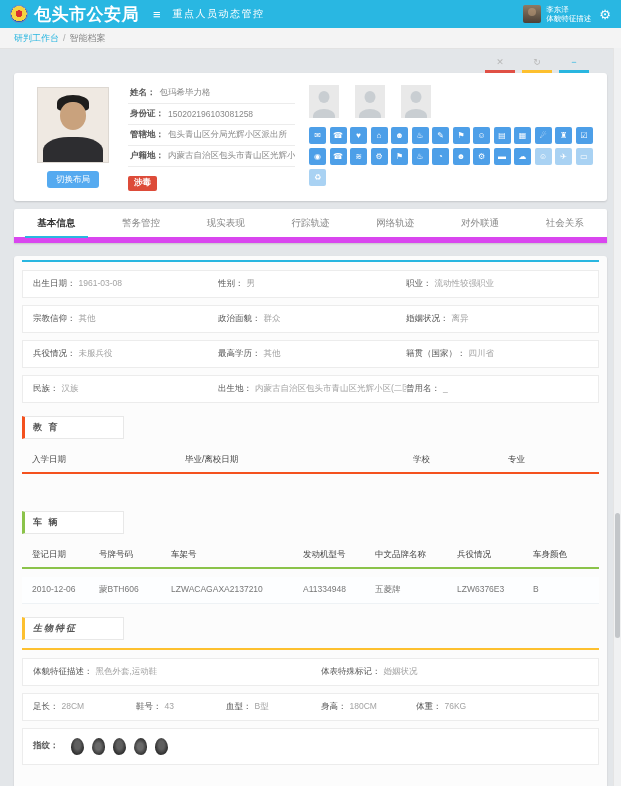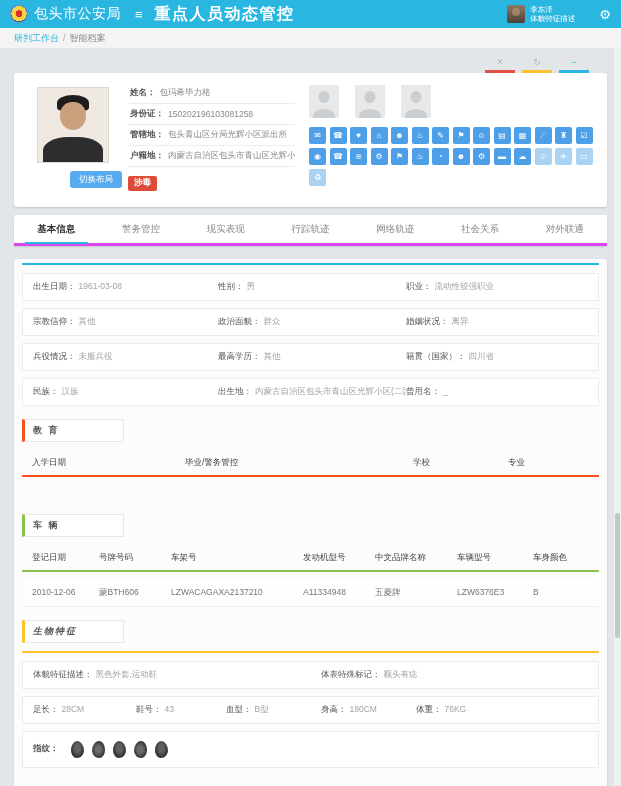--- a/index.html
+++ b/index.html
@@ -7,61 +7,61 @@
     width:621px;height:786px;overflow:hidden;position:relative;
     background:#e3e6e9;
     font-family:"Liberation Sans","DejaVu Sans",sans-serif;
     -webkit-font-smoothing:antialiased;
   }
   
   .app-header{height:28px;background:#29b7e2;display:flex;align-items:center;padding:0 10px;color:#fff}
   .badge-logo{width:18px;height:18px;border-radius:50%;flex-shrink:0;margin-right:6px;
     background:radial-gradient(circle at 50% 48%, #d93030 0 26%, #f5d442 27% 58%, #2a56a8 59% 100%);
     box-shadow:0 0 0 1px rgba(255,255,255,.35) inset}
-  .app-name{font-size:14px;font-weight:normal;letter-spacing:.5px}
+  .app-name{font-size:17px;font-weight:bold;letter-spacing:.5px}
   .hamburger{margin:0 12px 0 14px;font-size:13px;cursor:pointer;line-height:1}
-  .app-title{font-size:16px;font-weight:bold;letter-spacing:1.5px}
+  .app-title{font-size:10px;font-weight:normal;letter-spacing:1.5px}
   .header-right{margin-left:auto;display:flex;align-items:center}
   .user-avatar{width:18px;height:18px;background:linear-gradient(#8d7a64,#4c4036);border-radius:2px;position:relative;overflow:hidden;cursor:pointer}
   .user-avatar::before{content:"";position:absolute;left:50%;top:3px;transform:translateX(-50%);width:8px;height:8px;border-radius:50%;background:#cfa98279}
-  .user-text{font-size:7.5px;line-height:1.25;margin:0 20px 0 5px;cursor:pointer}
+  .user-text{font-size:7.5px;line-height:1.25;margin:0 4px 0 5px;cursor:pointer}
   .gear-icon{font-size:13px;cursor:pointer;margin-left:4px}
   
   .breadcrumb{height:20px;background:#f4f4f4;border-bottom:1px solid #e2e2e2;display:flex;align-items:center;padding:0 14px;font-size:9px;gap:4px}
   .crumb-link{color:#29b6e0;cursor:pointer}
   .crumb-sep{color:#aaa}
   .crumb-current{color:#888}
   
   .page{padding:0 14px}
   .panel-tools{display:flex;justify-content:flex-end;align-items:flex-end;height:24px;padding-right:18px;gap:7px}
   .tool{width:30px;text-align:center;font-size:9px;border-bottom:3px solid #ccc;padding-bottom:1px;cursor:pointer;line-height:1.3}
   
   .profile-card{background:#fff;border-radius:3px;box-shadow:0 1px 2px rgba(0,0,0,.14);padding:12px 10px 9px;display:flex}
-  .photo-col{width:98px;text-align:right;flex-shrink:0}
+  .photo-col{width:98px;text-align:center;flex-shrink:0}
   .photo{width:70px;height:74px;margin:2px auto 0;background:#efe9e2;border:1px solid #ddd8d2;position:relative;overflow:hidden}
   .photo .hair{position:absolute;left:50%;top:7px;transform:translateX(-50%);width:32px;height:16px;border-radius:50% 50% 20% 20%;background:#1e1d1c}
   .photo .face{position:absolute;left:50%;top:14px;transform:translateX(-50%);width:26px;height:28px;border-radius:46% 46% 50% 50%;background:#c9a27d}
   .photo .torso{position:absolute;left:50%;bottom:-7px;transform:translateX(-50%);width:60px;height:32px;border-radius:42% 42% 0 0;background:#2d2d30}
   .switch-btn{margin-top:8px;display:inline-block;background:#55aaf0;color:#fff;font-size:8.5px;padding:2.5px 9px;border-radius:3px;cursor:pointer}
-  .fields-col{flex:1;margin:0 14px 7px 6px;min-width:0}
+  .fields-col{flex:1;margin:0 14px 1px 6px;min-width:0}
   .pfield{display:flex;align-items:center;border-bottom:1px solid #ececec;padding:2px 2px 4px;margin-bottom:2px;font-size:8.5px;white-space:nowrap;overflow:hidden}
   .pfield .lbl{color:#555;font-weight:bold;margin-right:4px;flex-shrink:0}
   .pfield .val{color:#888}
   .ptag-row{margin-top:4px}
   .ptag{display:inline-block;background:#dd4b39;color:#fff;font-size:8.5px;font-weight:bold;padding:1.5px 6px;border-radius:2px}
   .icons-col{width:288px;flex-shrink:0}
   .ph-avatars{display:flex;gap:16px;margin-bottom:9px}
   .ph-avatar{width:30px;height:33px;background:#e9e9e9;position:relative;overflow:hidden}
   .ph-avatar::before{content:"";position:absolute;left:50%;top:6px;transform:translateX(-50%);width:11px;height:12px;border-radius:50%;background:#c9ced2}
   .ph-avatar::after{content:"";position:absolute;left:50%;bottom:-4px;transform:translateX(-50%);width:22px;height:13px;border-radius:50% 50% 0 0;background:#c9ced2}
   .icon-grid{display:flex;flex-wrap:wrap;gap:4px 3.5px;width:288px}
   .tile{width:17px;height:17px;border-radius:2px;background:#4d9fe8;color:#fff;display:flex;align-items:center;justify-content:center;font-size:8px;cursor:pointer;line-height:1}
   .tile.muted{background:#a9d2f3}
   
-  .tabs{margin-top:8px;background:#fff;display:flex;box-shadow:0 1px 2px rgba(0,0,0,.14);border-bottom:3px solid #d946ef;border-radius:2px 2px 0 0}
+  .tabs{margin-top:8px;background:#fff;display:flex;box-shadow:0 1px 2px rgba(0,0,0,.14);border-bottom:6px solid #d946ef;border-radius:2px 2px 0 0}
   .tab{flex:1;text-align:center;font-size:9.5px;color:#888;padding:8px 0 7px;cursor:pointer;position:relative;white-space:nowrap}
   .tab.active{color:#333;font-weight:bold}
   .tab.active::after{content:"";position:absolute;left:11px;right:11px;bottom:-1px;height:2px;background:#29b6e0}
   
   .main-card{margin-top:13px;background:#fcfcfc;border-radius:3px 3px 0 0;box-shadow:0 1px 2px rgba(0,0,0,.14);padding:4px 6px 20px;min-height:540px}
   .sec-label{width:82px;background:#fff;border:1px solid #e8e8e8;border-left:3px solid #ccc;padding:4px 8px;font-size:9px;font-weight:bold;color:#555;margin:13px 0 8px 2px;letter-spacing:2px}
   .sec-line{height:2px;margin:0 2px 8px;background:#ccc}
   .frow{border:1px solid #ececec;background:#fff;margin:0 2px 7px;padding:7px 10px;display:grid;font-size:8.5px;align-items:center}
   .frow .cell{white-space:nowrap;overflow:hidden}
   .frow .lbl{font-weight:normal;color:#555}
@@ -181,22 +181,22 @@
         </div>
     </div>
   </div>
 
   <div class="tabs" id="tabs">
       <div class="tab active">基本信息</div>
       <div class="tab">警务管控</div>
       <div class="tab">现实表现</div>
       <div class="tab">行踪轨迹</div>
       <div class="tab">网络轨迹</div>
+      <div class="tab">对外联通</div>
       <div class="tab">社会关系</div>
-      <div class="tab">对外联通</div>
     </div>
 
   <div class="main-card" id="sections">
       <div class="sec-line" style="background: rgb(41, 182, 224);"></div>
       <div class="frow g3">
         <span class="cell"><span class="lbl">出生日期：</span><span class="val">1961-03-08</span></span>
         <span class="cell"><span class="lbl">性别：</span><span class="val">男</span></span>
         <span class="cell"><span class="lbl">职业：</span><span class="val">流动性较强职业</span></span>
       </div>
       <div class="frow g3">
@@ -210,51 +210,51 @@
         <span class="cell"><span class="lbl">籍贯（国家）：</span><span class="val">四川省</span></span>
       </div>
       <div class="frow g3">
         <span class="cell"><span class="lbl">民族：</span><span class="val">汉族</span></span>
         <span class="cell"><span class="lbl">出生地：</span><span class="val">内蒙古自治区包头市青山区光辉小区(二区)-1-86</span></span>
         <span class="cell"><span class="lbl">曾用名：</span><span class="val">_</span></span>
       </div>
       <div class="sec-label" style="border-left-color: rgb(244, 81, 30);">教 育</div>
       <div class="thead tg4">
         <span>入学日期</span>
-        <span>毕业/警务管控</span>
+        <span>毕业/离校日期</span>
         <span>学校</span>
         <span>专业</span>
       </div>
       <div class="sec-line" style="background: rgb(244, 81, 30);"></div>
       <div class="empty-body"></div>
       <div class="sec-label" style="border-left-color: rgb(139, 195, 74);">车 辆</div>
       <div class="thead tg7">
         <span>登记日期</span>
         <span>号牌号码</span>
         <span>车架号</span>
         <span>发动机型号</span>
         <span>中文品牌名称</span>
-        <span>车辆型号</span>
+        <span>兵役情况</span>
         <span>车身颜色</span>
       </div>
       <div class="sec-line" style="background: rgb(139, 195, 74);"></div>
       <div class="trow tg7">
         <span>2010-12-06</span>
         <span>蒙BTH606</span>
         <span>LZWACAGAXA2137210</span>
         <span>A11334948</span>
         <span>五菱牌</span>
         <span>LZW6376E3</span>
         <span>B</span>
       </div>
       <div class="sec-label" style="border-left-color: rgb(253, 192, 47); font-style: italic;">生物特征</div>
       <div class="sec-line" style="background: rgb(253, 192, 47);"></div>
       <div class="frow g2">
         <span class="cell"><span class="lbl">体貌特征描述：</span><span class="val">黑色外套,运动鞋</span></span>
-        <span class="cell"><span class="lbl">体表特殊标记：</span><span class="val">额头有痣</span></span>
+        <span class="cell"><span class="lbl">体表特殊标记：</span><span class="val">婚姻状况</span></span>
       </div>
       <div class="frow g5">
         <span class="cell"><span class="lbl">足长：</span><span class="val">28CM</span></span>
         <span class="cell"><span class="lbl">鞋号：</span><span class="val">43</span></span>
         <span class="cell"><span class="lbl">血型：</span><span class="val">B型</span></span>
         <span class="cell"><span class="lbl">身高：</span><span class="val">180CM</span></span>
         <span class="cell"><span class="lbl">体重：</span><span class="val">76KG</span></span>
       </div>
       <div class="fp-row">
         <span class="lbl">指纹：</span>

